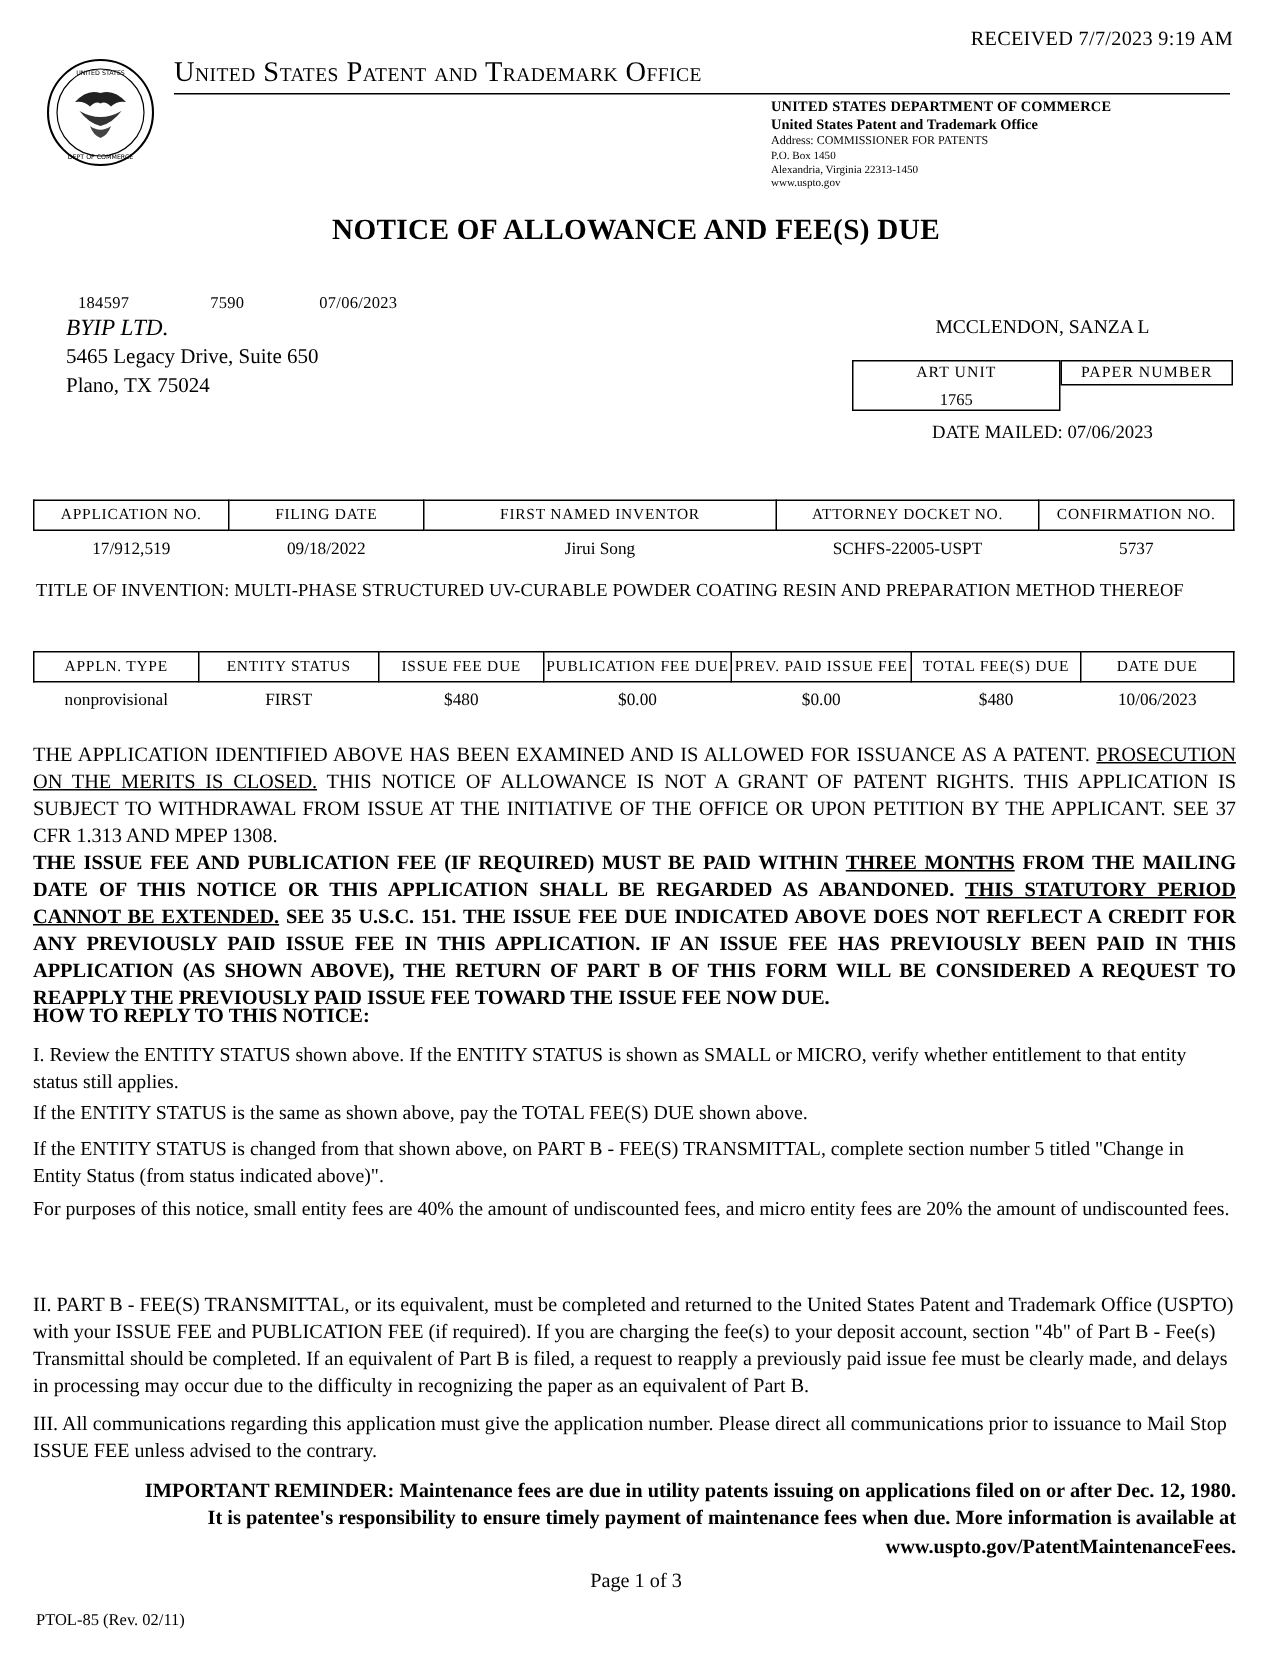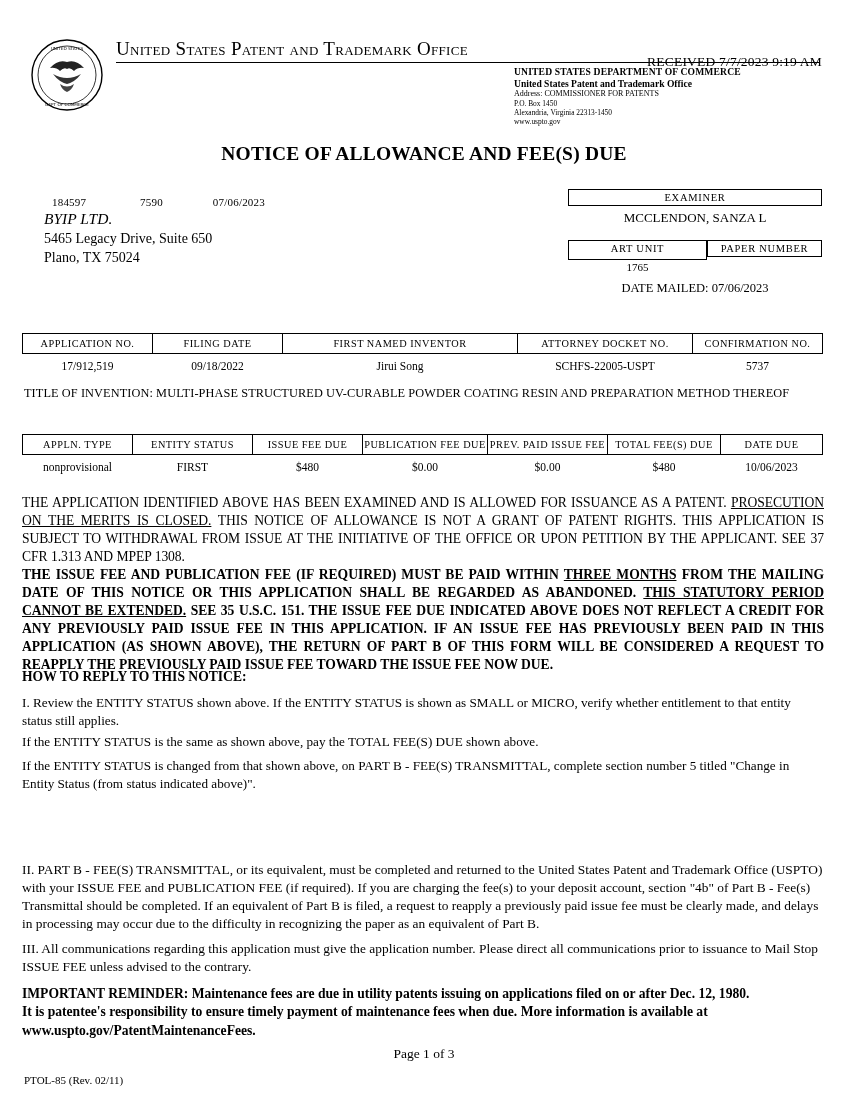--- a/index.html
+++ b/index.html
@@ -24,21 +24,20 @@
   }
 
   
   .received {
     position: absolute;
     top: 18px;
     right: 26px;
     font-size: 13.5px;
     font-family: "Liberation Serif", serif;
     letter-spacing: 0.2px;
-    margin-top: 36px;
   }
 
   
   .header {
     position: absolute;
     top: 36px;
     left: 22px;
     right: 26px;
     height: 100px;
   }
@@ -151,21 +150,21 @@
     left: 568px;
     top: 210px;
     width: 254px;
     text-align: center;
     font-size: 13px;
   }
   .artunit-box {
     left: 568px;
     top: 240px;
     width: 139px;
-    height: 20px;
+    height: 34px;
     font-size: 10.5px;
     line-height: 16px;
     letter-spacing: 0.7px;
   }
   .papernum-box {
     left: 707px;
     top: 240px;
     width: 115px;
     height: 17px;
     font-size: 10.5px;
@@ -234,21 +233,21 @@
   .u { text-decoration: underline; }
   .p1 { top: 494px; text-align: justify; font-weight: normal; letter-spacing: -0.05px;}
   .p2 { top: 566px; text-align: justify; font-weight: bold; letter-spacing: -0.05px;}
   .p3 { top: 668px; font-weight: bold; font-size: 13.6px; }
   .p4 { top: 694px; font-size: 13.2px; line-height: 1.33; }
   .p5 { top: 733px; font-size: 13.2px; }
   .p6 { top: 757px; font-size: 13.2px; line-height: 1.33; }
   .p7 { top: 797px; font-size: 13.2px; line-height: 1.33; }
   .p8 { top: 861px; font-size: 13.4px; line-height: 1.35; }
   .p9 { top: 940px; font-size: 13.4px; line-height: 1.35; }
-  .p10 { top: 985px; font-size: 13.6px; font-weight: bold; line-height: 1.36; }
+  .p10 { top: 985px; font-size: 13.6px; font-weight: bold; line-height: 1.36; text-align: right; }
 
   .page-num {
     position: absolute;
     top: 1046px;
     left: 0;
     width: 848px;
     text-align: center;
     font-size: 13.5px;
   }
   .form-num {
@@ -295,21 +294,20 @@
     <span>184597</span>
     <span style="width:48px"></span>
     <span>7590</span>
     <span style="width:44px"></span>
     <span>07/06/2023</span>
   </div>
   <div class="addr-name">BYIP LTD.</div>
   <div class="addr-l1">5465 Legacy Drive, Suite 650</div>
   <div class="addr-l2">Plano, TX 75024</div>
 
-  <div class="box examiner-box">EXAMINER</div>
   <div class="examiner-name">MCCLENDON, SANZA L</div>
   <div class="box artunit-box">ART UNIT</div>
   <div class="box papernum-box">PAPER NUMBER</div>
   <div class="artunit-val">1765</div>
   <div class="date-mailed">DATE MAILED: 07/06/2023</div>
 
   <table class="grid" id="app-table">
     <colgroup>
       <col style="width:130px">
         <col style="width:130px">
@@ -370,20 +368,21 @@
     </table>
 
   <div class="para p1"><span>THE APPLICATION IDENTIFIED ABOVE HAS BEEN EXAMINED AND IS ALLOWED FOR ISSUANCE AS A PATENT. </span><span class="u">PROSECUTION ON THE MERITS IS CLOSED.</span><span> THIS NOTICE OF ALLOWANCE IS NOT A GRANT OF PATENT RIGHTS. THIS APPLICATION IS SUBJECT TO WITHDRAWAL FROM ISSUE AT THE INITIATIVE OF THE OFFICE OR UPON PETITION BY THE APPLICANT. SEE 37 CFR 1.313 AND MPEP 1308.</span></div>
 
   <div class="para p2"><span>THE ISSUE FEE AND PUBLICATION FEE (IF REQUIRED) MUST BE PAID WITHIN </span><span class="u">THREE MONTHS</span><span> FROM THE MAILING DATE OF THIS NOTICE OR THIS APPLICATION SHALL BE REGARDED AS ABANDONED. </span><span class="u">THIS STATUTORY PERIOD CANNOT BE EXTENDED.</span><span> SEE 35 U.S.C. 151. THE ISSUE FEE DUE INDICATED ABOVE DOES NOT REFLECT A CREDIT FOR ANY PREVIOUSLY PAID ISSUE FEE IN THIS APPLICATION. IF AN ISSUE FEE HAS PREVIOUSLY BEEN PAID IN THIS APPLICATION (AS SHOWN ABOVE), THE RETURN OF PART B OF THIS FORM WILL BE CONSIDERED A REQUEST TO REAPPLY THE PREVIOUSLY PAID ISSUE FEE TOWARD THE ISSUE FEE NOW DUE.</span></div>
 
   <div class="para p4">I. Review the ENTITY STATUS shown above. If the ENTITY STATUS is shown as SMALL or MICRO, verify whether entitlement to that entity status still applies.</div>
   <div class="para p3">HOW TO REPLY TO THIS NOTICE:</div>
   <div class="para p5">If the ENTITY STATUS is the same as shown above, pay the TOTAL FEE(S) DUE shown above.</div>
   <div class="para p6">If the ENTITY STATUS is changed from that shown above, on PART B - FEE(S) TRANSMITTAL, complete section number 5 titled "Change in Entity Status (from status indicated above)".</div>
+  <div class="para p7">For purposes of this notice, small entity fees are 40% the amount of undiscounted fees, and micro entity fees are 20% the amount of undiscounted fees.</div>
   <div class="para p8">II. PART B - FEE(S) TRANSMITTAL, or its equivalent, must be completed and returned to the United States Patent and Trademark Office (USPTO) with your ISSUE FEE and PUBLICATION FEE (if required). If you are charging the fee(s) to your deposit account, section "4b" of Part B - Fee(s) Transmittal should be completed. If an equivalent of Part B is filed, a request to reapply a previously paid issue fee must be clearly made, and delays in processing may occur due to the difficulty in recognizing the paper as an equivalent of Part B.</div>
   <div class="para p9">III. All communications regarding this application must give the application number. Please direct all communications prior to issuance to Mail Stop ISSUE FEE unless advised to the contrary.</div>
   <div class="para p10">
     <div>IMPORTANT REMINDER: Maintenance fees are due in utility patents issuing on applications filed on or after Dec. 12, 1980.</div>
     <div>It is patentee's responsibility to ensure timely payment of maintenance fees when due. More information is available at</div>
     <div>www.uspto.gov/PatentMaintenanceFees.</div>
   </div>
 
   <div class="page-num">Page 1 of 3</div>
   <div class="form-num">PTOL-85 (Rev. 02/11)</div>

